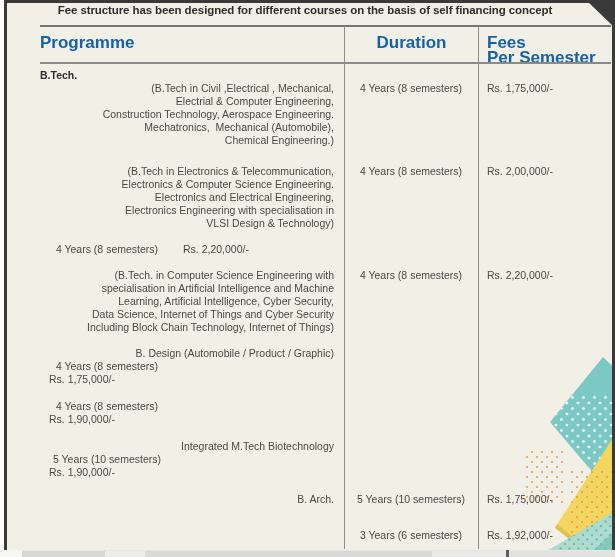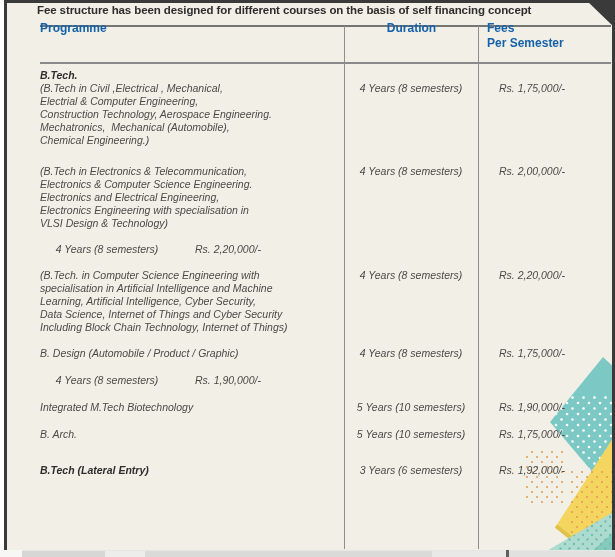--- a/index.html
+++ b/index.html
@@ -21,42 +21,42 @@
   .bottom-strip .b4{position:absolute;left:145px;top:1px;width:287px;height:6px;background:#dadad8;}
   .bottom-strip .b5{position:absolute;left:432px;top:1px;width:74px;height:6px;background:#e9e9e7;}
   .bottom-strip .b6{position:absolute;left:506px;top:0;width:3px;height:7px;background:#5f5f5f;}
   .bottom-strip .b7{position:absolute;left:509px;top:1px;width:106px;height:6px;background:#e1e1df;}
 
   
   .deco{position:absolute;left:455px;top:335px;width:160px;height:222px;z-index:1;}
 
   
   .content{position:absolute;left:0;top:0;width:615px;height:557px;z-index:3;}
-  .doc-title{position:absolute;left:37px;top:4px;width:536px;text-align:left;
+  .doc-title{position:absolute;left:37px;top:4px;width:536px;text-align:center;
        font-size:11.5px;font-weight:bold;color:#2d2d2d;letter-spacing:-0.1px;white-space:nowrap;}
   .title-rule{position:absolute;left:40px;top:25px;width:571px;height:1.5px;background:#757575;}
   .header-rule{position:absolute;left:40px;top:62px;width:571px;height:2px;background:#8a8a8a;}
   .vline{position:absolute;top:26px;width:1.4px;height:523px;background:#8e8e8e;}
   .vline1{left:344px;} .vline2{left:478px;}
 
-  .col-head{position:absolute;top:21px;font-size:12px;font-weight:bold;color:#1462a9;line-height:15px;}
+  .col-head{position:absolute;top:35px;font-size:17px;font-weight:bold;color:#1462a9;line-height:15px;}
   .head-prog{left:40px;}
   .head-dur{left:345px;width:133px;text-align:center;}
   .head-fees{left:487px;white-space:pre;}
 
-  .rows{position:absolute;left:40px;top:69px;width:572px;font-style:italic;}
+  .rows{position:absolute;left:40px;top:69px;width:572px;}
   .trow{display:flex;align-items:flex-start;}
   .c-prog{width:304px;box-sizing:border-box;padding-right:10px;}
   .c-dur{width:134px;box-sizing:border-box;text-align:center;padding:0 4px;}
-  .c-fees{flex:1;box-sizing:border-box;padding-left:21px;}
+  .c-fees{flex:1;box-sizing:border-box;padding-left:9px;}
   .trow{font-size:10.5px;line-height:13px;color:#4c4a47;}
   .prog-bold{font-weight:bold;color:#2e2e2e;white-space:pre;}
-  .prog-body{white-space:pre;}
+  .prog-body{white-space:pre;text-align:right;}
   .meta-offset .c-dur,.meta-offset .c-fees{padding-top:13px;}
-  .mb18{margin-bottom:18px;} .mb13{margin-bottom:13px;} .mb14{margin-bottom:14px;} .mb12{margin-bottom:23px;}
+  .mb18{margin-bottom:18px;} .mb13{margin-bottom:13px;} .mb14{margin-bottom:14px;flex-direction:column;} .mb12{margin-bottom:23px;}
 </style>
 </head>
 <body>
 
 <svg class="deco" viewBox="0 0 160 222" width="160" height="222">
   <defs>
     <pattern id="dotsW" width="11" height="11" patternUnits="userSpaceOnUse">
       <circle cx="2" cy="2" r="1.3" fill="#ffffff"></circle>
         <circle cx="7.5" cy="7.5" r="1.3" fill="#ffffff"></circle>
     </pattern>
@@ -167,21 +167,20 @@
     <div class="trow mb12">
       <div class="c-prog">
         <div class="prog-body">B. Arch.</div>
       </div>
       <div class="c-dur">5 Years (10 semesters)</div>
       <div class="c-fees">Rs. 1,75,000/-</div>
     </div>
 
     <div class="trow">
       <div class="c-prog">
-        <div class="prog-bold">B.Tech (Lateral Entry)</div>
       </div>
       <div class="c-dur">3 Years (6 semesters)</div>
       <div class="c-fees">Rs. 1,92,000/-</div>
     </div>
 
   </div>
 </div>
 
 <div class="top-bar"></div>
 <div class="top-right-corner"></div>

